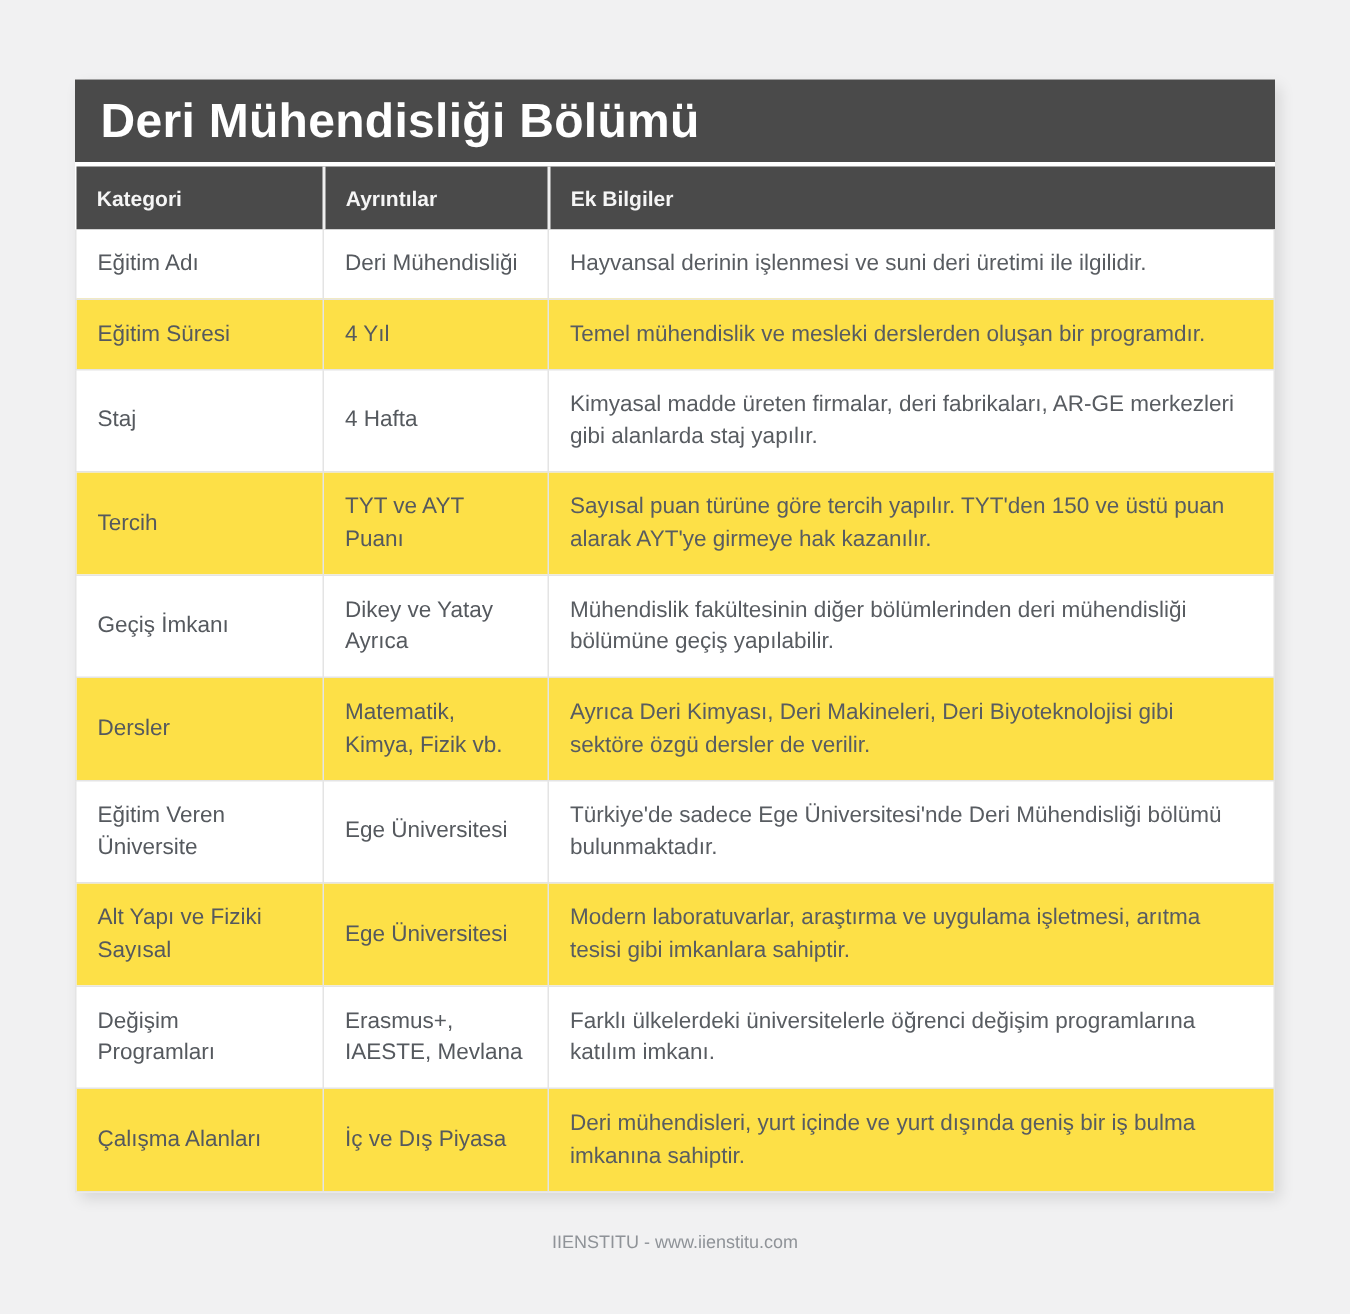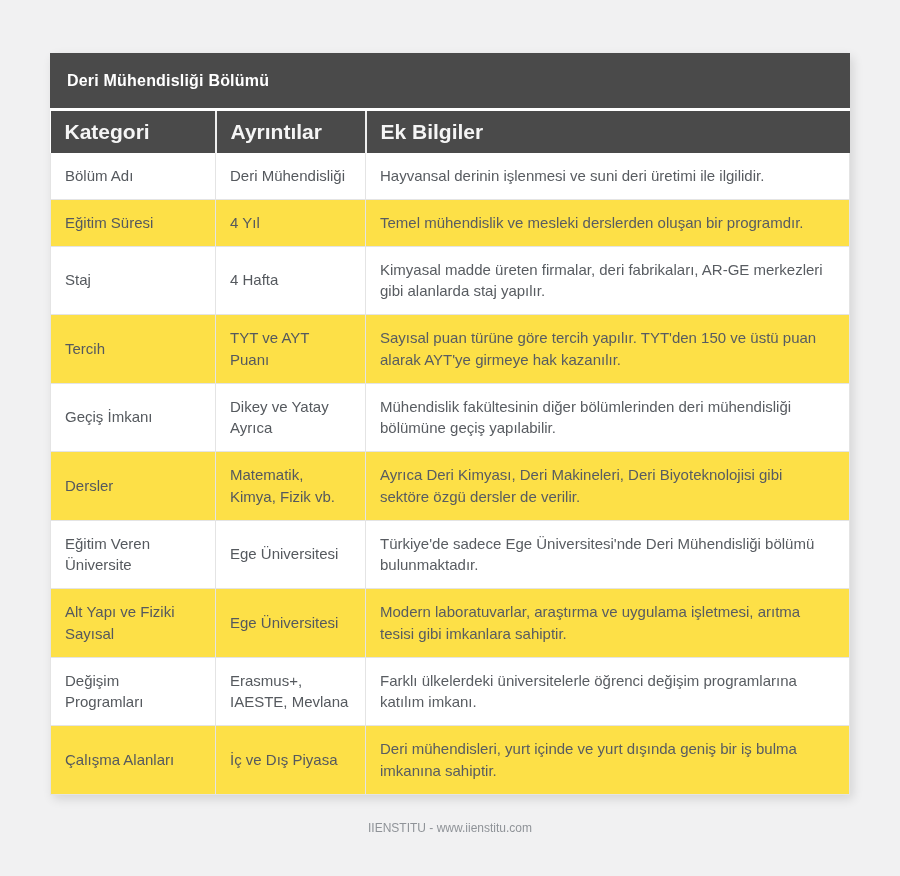--- a/index.html
+++ b/index.html
@@ -19,33 +19,33 @@
   .title-bar {
     background: #4a4a4a;
     color: #ffffff;
     height: 55px;
     display: flex;
     align-items: center;
     padding: 0 17px;
     margin-bottom: 3px;
   }
   .title-bar h1 {
-    font-size: 16px;
+    font-size: 32px;
     font-weight: bold;
     letter-spacing: 0.2px;
   }
   table {
     width: 100%;
     border-collapse: collapse;
     table-layout: fixed;
   }
   thead th {
     background: #4a4a4a;
     color: #f5f5f5;
-    font-size: 21px;
+    font-size: 14px;
     font-weight: bold;
     text-align: left;
     height: 42px;
     padding: 0 14px;
     border-left: 2px solid #efefef;
   }
   thead th:first-child { border-left: none; }
   th.col-kategori  { width: 165px; }
   th.col-ayrintilar{ width: 150px; }
   tbody td {
@@ -77,21 +77,21 @@
   <table>
     <thead>
       <tr>
         <th class="col-kategori">Kategori</th>
         <th class="col-ayrintilar">Ayrıntılar</th>
         <th class="col-ek">Ek Bilgiler</th>
       </tr>
     </thead>
     <tbody>
   <tr>
-    <td class="cell-kategori">Bölüm Adı</td>
+    <td class="cell-kategori">Eğitim Adı</td>
     <td class="cell-ayrintilar">Deri Mühendisliği</td>
     <td class="cell-ek">Hayvansal derinin işlenmesi ve suni deri üretimi ile ilgilidir.</td>
   </tr>
 
   <tr class="alt">
     <td class="cell-kategori">Eğitim Süresi</td>
     <td class="cell-ayrintilar">4 Yıl</td>
     <td class="cell-ek">Temel mühendislik ve mesleki derslerden oluşan bir programdır.</td>
   </tr>
 

